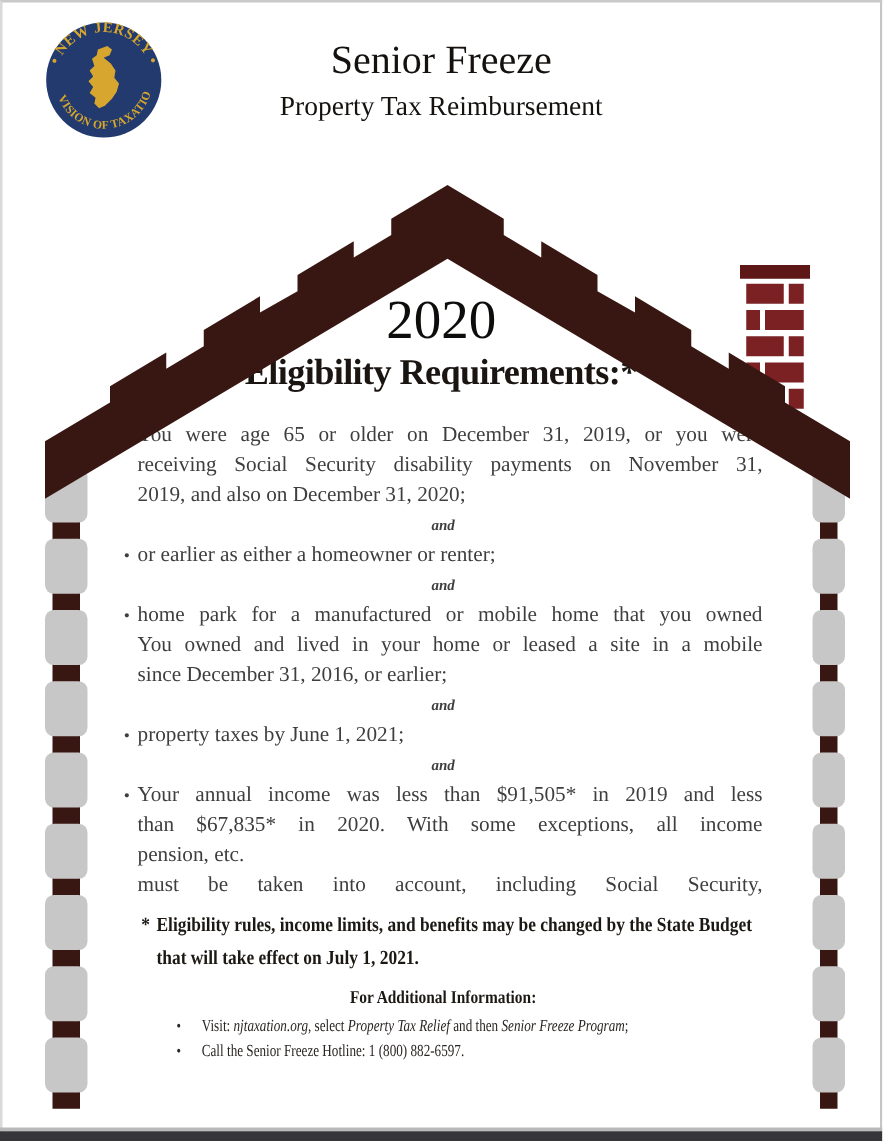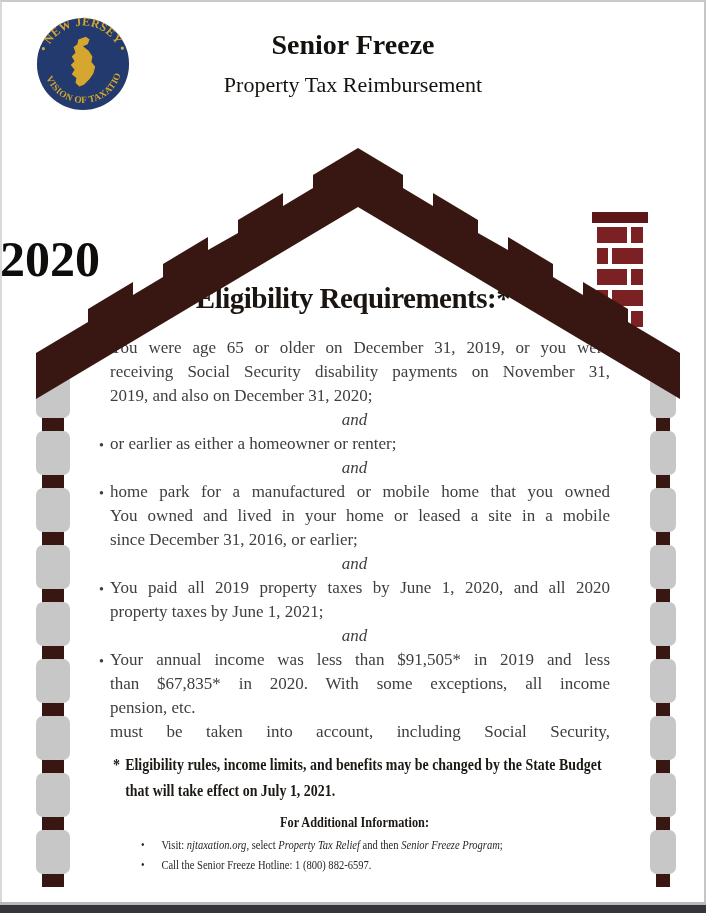--- a/index.html
+++ b/index.html
@@ -8,48 +8,48 @@
     font-family:"Liberation Serif","DejaVu Serif",serif;
   }
   
   .page-frame{position:absolute;inset:0;border-top:2px solid #c9c9c9;border-left:2px solid #d9d9d9;
     border-right:2px solid #c5c5c5;pointer-events:none;z-index:9;}
   .bottom-light{position:absolute;left:0;right:0;bottom:8px;height:3px;background:#b9b9b9;z-index:9;}
   .bottom-dark{position:absolute;left:0;right:0;bottom:0;height:8px;background:#35353a;z-index:9;}
 
   
   .seal{position:absolute;left:36px;top:17px;width:94px;height:94px;z-index:2;}
-  .title{position:absolute;left:0;right:0;top:29px;text-align:center;font-size:28px;font-weight:bold;color:#14110e;z-index:2;}
+  .title{position:absolute;left:0;right:0;top:29px;text-align:center;font-size:32px;font-weight:normal;color:#14110e;z-index:2;}
   .subtitle{position:absolute;left:0;right:0;top:72px;text-align:center;font-size:22px;font-weight:normal;color:#14110e;z-index:2;}
 
   
   .roof-svg{position:absolute;left:0;top:0;width:706px;height:913px;z-index:3;pointer-events:none;}
   .wall{position:absolute;top:374px;height:513px;z-index:1;}
   .wall-left{left:36px;width:34px;}
   .wall-right{left:650px;width:26px;}
   .wall .strip{position:absolute;left:6px;right:6px;top:0;bottom:0;background:#381712;}
   .wall .brick{position:relative;height:44px;margin-bottom:13px;background:#c7c7c7;border-radius:7px;}
   .chimney{position:absolute;left:592px;top:212px;width:56px;z-index:1;}
   .chimney .cap{height:11px;background:#5c1716;}
   .chimney .body{margin:4px auto 0;width:46px;}
   .ch-row{display:flex;gap:4px;height:16px;margin-bottom:5px;}
   .ch-row .b{background:#7b2023;}
 
   
-  .year{position:absolute;left:0;right:0;top:230px;text-align:left;font-size:50px;font-weight:bold;color:#0e0d0b;z-index:2;}
+  .year{position:absolute;left:0;right:0;top:230px;text-align:center;font-size:44px;font-weight:normal;color:#0e0d0b;z-index:2;}
   .eligibility-heading{position:absolute;left:0;right:0;top:282px;text-align:center;font-size:29px;font-weight:bold;
     letter-spacing:-0.5px;color:#1b1512;z-index:2;}
 
   
   .content{position:absolute;left:99px;top:336px;width:511px;z-index:2;color:#3f3e3e;}
   .req{position:relative;padding-left:11px;font-size:17px;line-height:24px;}
   .req .marker{position:absolute;left:0;top:2px;font-size:14px;}
   .req-line{text-align:justify;text-align-last:justify;}
   .req-line.last{text-align-last:left;}
-  .and{font-style:italic;text-align:center;font-size:17px;line-height:24px;}
+  .and{font-style:italic;text-align:center;font-size:12px;line-height:24px;font-weight:bold;}
 
   
   .footnote{position:relative;margin:8px 0 0 14px;padding-left:14px;font-weight:bold;font-size:16px;line-height:26px;
     color:#1c1814;white-space:nowrap;transform:scaleX(0.87);transform-origin:0 0;}
   .footnote .fn-star{position:absolute;left:0;top:0;}
 
   
   .info{margin-top:9px;}
   .info-heading{font-weight:bold;font-size:14.5px;line-height:18px;text-align:center;color:#1c1814;
     transform:scaleX(0.85);transform-origin:50% 0;}
@@ -163,21 +163,20 @@
         <div class="and">and</div>
         <div class="req">
           <span class="marker">•</span>
           <div class="req-line">home park for a manufactured or mobile home that you owned</div>
           <div class="req-line">You owned and lived in your home or leased a site in a mobile</div>
           <div class="req-line last">since December 31, 2016, or earlier;</div>
         </div>
         <div class="and">and</div>
         <div class="req">
           <span class="marker">•</span>
-          <div class="req-line">You paid all 2019 property taxes by June 1, 2020, and all 2020</div>
           <div class="req-line last">property taxes by June 1, 2021;</div>
         </div>
         <div class="and">and</div>
         <div class="req">
           <span class="marker">•</span>
           <div class="req-line">Your annual income was less than $91,505* in 2019 and less</div>
           <div class="req-line">than $67,835* in 2020. With some exceptions, all income</div>
           <div class="req-line last">pension, etc.</div>
           <div class="req-line">must be taken into account, including Social Security,</div>
         </div>

